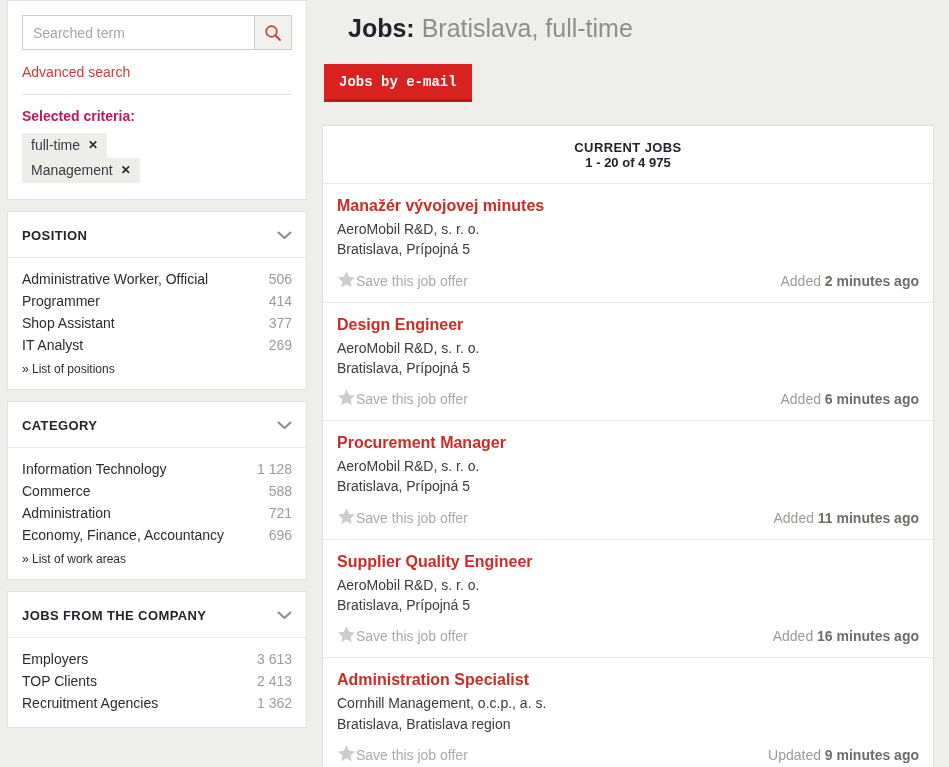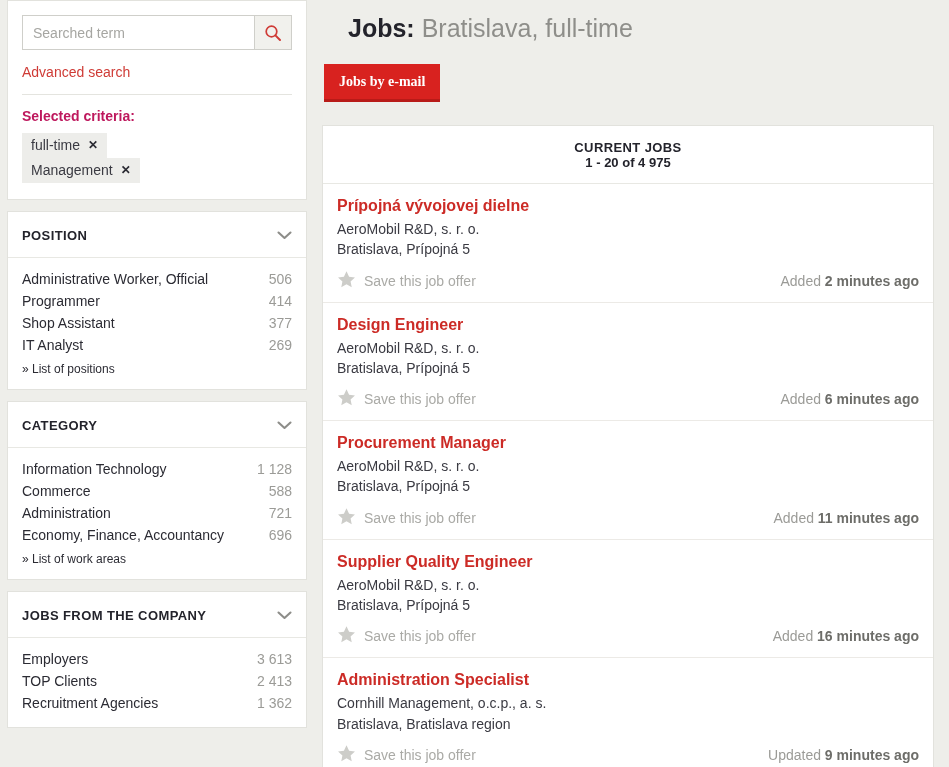--- a/index.html
+++ b/index.html
@@ -170,21 +170,21 @@
   .page-title .t-strong { font-weight: bold; color: #23232b; }
   .page-title .t-sub { color: #8e8e8a; }
 
   .email-btn {
     display: inline-block;
     margin: 21px 0 0 2px;
     background: #d8221f;
     border: none;
     border-bottom: 3px solid #b81b18;
     color: #ffffff;
-    font-family: Liberation Serif, serif;
+    font-family: Liberation Mono, monospace;
     font-size: 14px;
     font-weight: bold;
     padding: 10px 15px 9px 15px;
     cursor: pointer;
   }
 
   .jobs-panel {
     background: #ffffff;
     border: 1px solid #e2e2dd;
     margin-top: 23px;
@@ -229,21 +229,21 @@
 
   .job-foot {
     display: flex;
     align-items: center;
     justify-content: space-between;
     margin-top: 10px;
   }
   .save-link {
     display: inline-flex;
     align-items: center;
-    gap: 8px;
+    gap: 0;
     color: #aaaaa6;
     font-size: 14px;
     text-decoration: none;
     cursor: pointer;
   }
   .star { display: block; }
   .job-date { font-size: 14px; color: #9b9b97; }
   .job-date b { color: #6d6d69; font-weight: bold; }
 </style>
 </head>
@@ -385,21 +385,21 @@
     <button class="email-btn">Jobs by e-mail</button>
 
     <section class="jobs-panel">
 
       <div class="jobs-head">
         <span class="jobs-head-title">CURRENT JOBS</span>
         <span class="jobs-count">1 - 20 of 4 975</span>
       </div>
 
       <article class="job">
-        <a class="job-title">Prípojná vývojovej dielne</a>
+        <a class="job-title">Manažér vývojovej minutes</a>
         <div class="job-company">AeroMobil R&amp;D, s. r. o.</div>
         <div class="job-location">Bratislava, Prípojná 5</div>
         <div class="job-foot">
           <a class="save-link">
             <span class="star">
               <svg width="19" height="19" viewBox="0 0 20 20">
                 <polygon points="10,1.3 12.7,7 18.9,7.8 14.3,12 15.5,18.2 10,15.1 4.5,18.2 5.7,12 1.1,7.8 7.3,7" fill="#cdcdc9"></polygon>
               </svg>
             </span>
             <span>Save this job offer</span>

